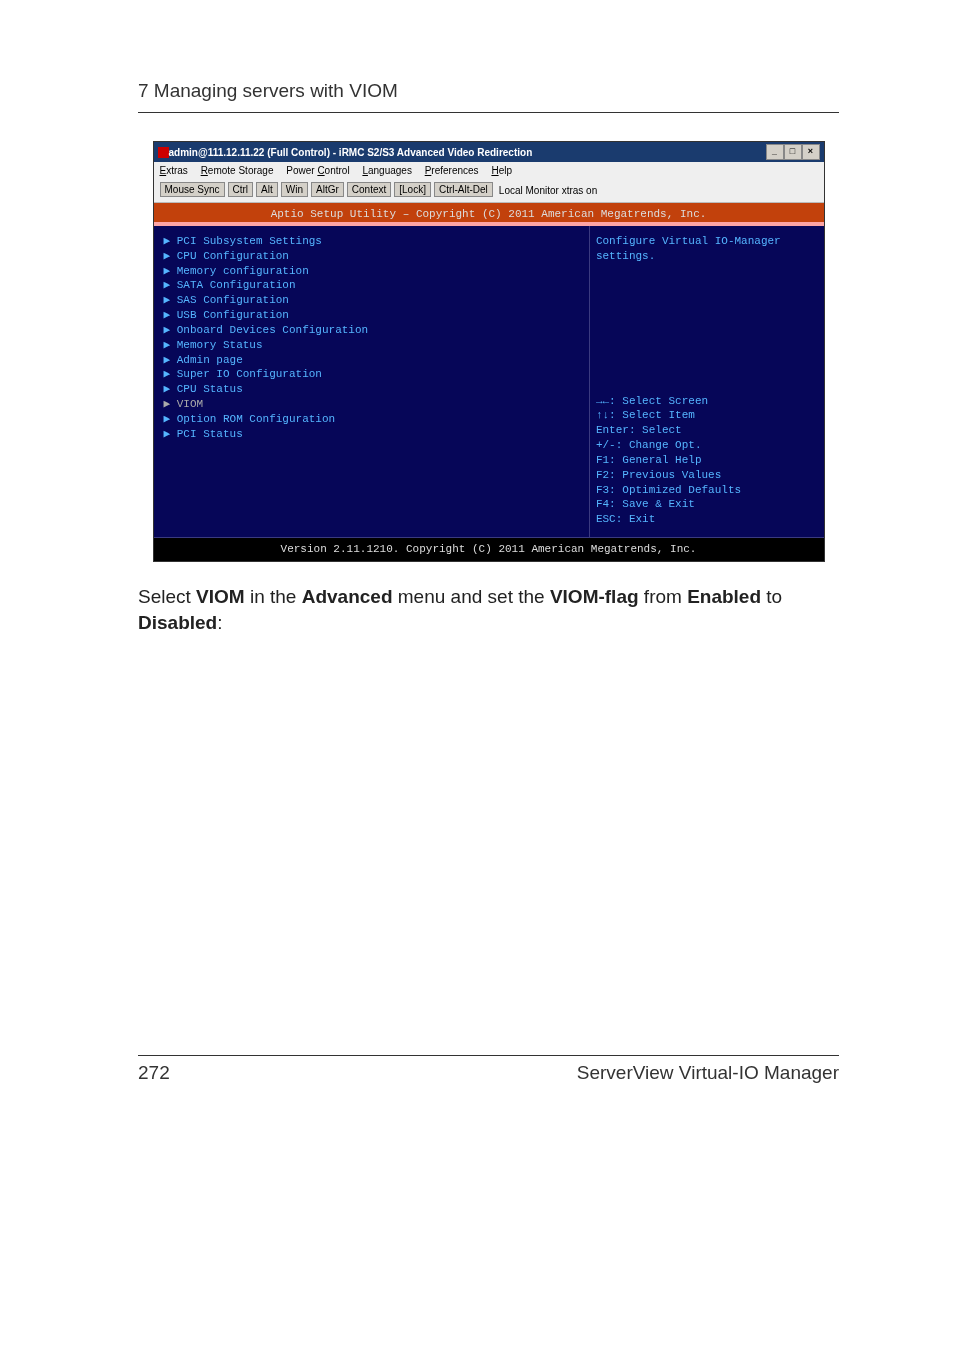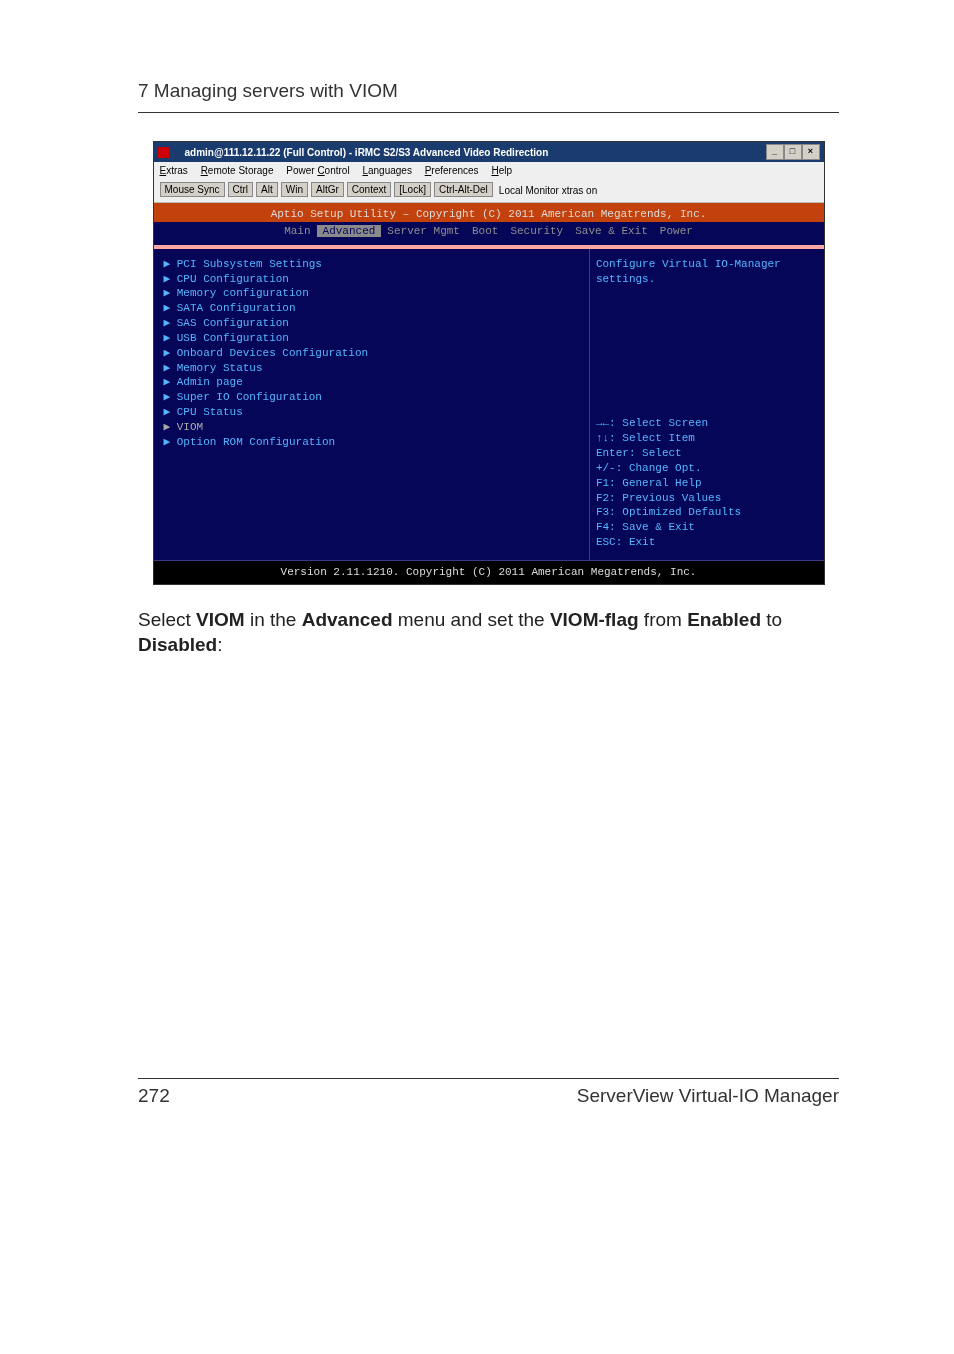--- a/index.html
+++ b/index.html
@@ -32,21 +32,21 @@
   .titlebar {
     background: linear-gradient(#1a3b6e, #1a3b6e);
     color: #fff;
     font-size: 10px;
     font-weight: bold;
     padding: 2px 4px;
     display: flex;
     align-items: center;
     justify-content: space-between;
   }
-  .titlebar-left { display:flex; align-items:center; gap:16px; }
+  .titlebar-left { display:flex; align-items:center; gap:0; }
   .titlebar-icon {
     width:11px; height:11px; background:#c00;
     display:inline-block;
   }
   .win-controls { display:flex; gap:0; }
   .win-btn {
     width:16px; height:14px;
     background:#d4d0c8;
     border:1px solid #888;
     font-size:9px;
@@ -184,38 +184,36 @@
       <span class="tool-btn">Win</span>
       <span class="tool-btn">AltGr</span>
       <span class="tool-btn">Context</span>
       <span class="tool-btn">[Lock]</span>
       <span class="tool-btn">Ctrl-Alt-Del</span>
       <span class="tool-label">Local Monitor xtras on</span>
     </div>
 
     <div class="bios">
       <div class="bios-header">Aptio Setup Utility – Copyright (C) 2011 American Megatrends, Inc.</div>
-      <div class="bios-tabs">
-        <span>Main</span><span class="active">Advanced</span><span>Server Mgmt</span><span>Boot</span><span>Security</span><span>Save &amp; Exit</span><span>Power</span>
-      </div>
       <div class="bios-body">
         <div class="bios-left">
           <div class="menu-item"><span class="tri">▶ </span><span>PCI Subsystem Settings</span></div>
           <div class="menu-item"><span class="tri">▶ </span><span>CPU Configuration</span></div>
           <div class="menu-item"><span class="tri">▶ </span><span>Memory configuration</span></div>
           <div class="menu-item"><span class="tri">▶ </span><span>SATA Configuration</span></div>
           <div class="menu-item"><span class="tri">▶ </span><span>SAS Configuration</span></div>
           <div class="menu-item"><span class="tri">▶ </span><span>USB Configuration</span></div>
           <div class="menu-item"><span class="tri">▶ </span><span>Onboard Devices Configuration</span></div>
           <div class="menu-item"><span class="tri">▶ </span><span>Memory Status</span></div>
           <div class="menu-item"><span class="tri">▶ </span><span>Admin page</span></div>
           <div class="menu-item"><span class="tri">▶ </span><span>Super IO Configuration</span></div>
           <div class="menu-item"><span class="tri">▶ </span><span>CPU Status</span></div>
           <div class="menu-item sel"><span style="color:#aaa">▶ </span><span>VIOM</span></div>
           <div class="menu-item"><span class="tri">▶ </span><span>Option ROM Configuration</span></div>
+          <div class="menu-item"><span class="tri">▶ </span><span>PCI Status</span></div>
         </div>
         <div class="bios-right">
           <div class="help-line">Configure Virtual IO-Manager settings.</div>
           <div style="height:130px"></div>
           <div class="help-line">→←: Select Screen</div>
           <div class="help-line">↑↓: Select Item</div>
           <div class="help-line">Enter: Select</div>
           <div class="help-line">+/-: Change Opt.</div>
           <div class="help-line">F1: General Help</div>
           <div class="help-line">F2: Previous Values</div>

